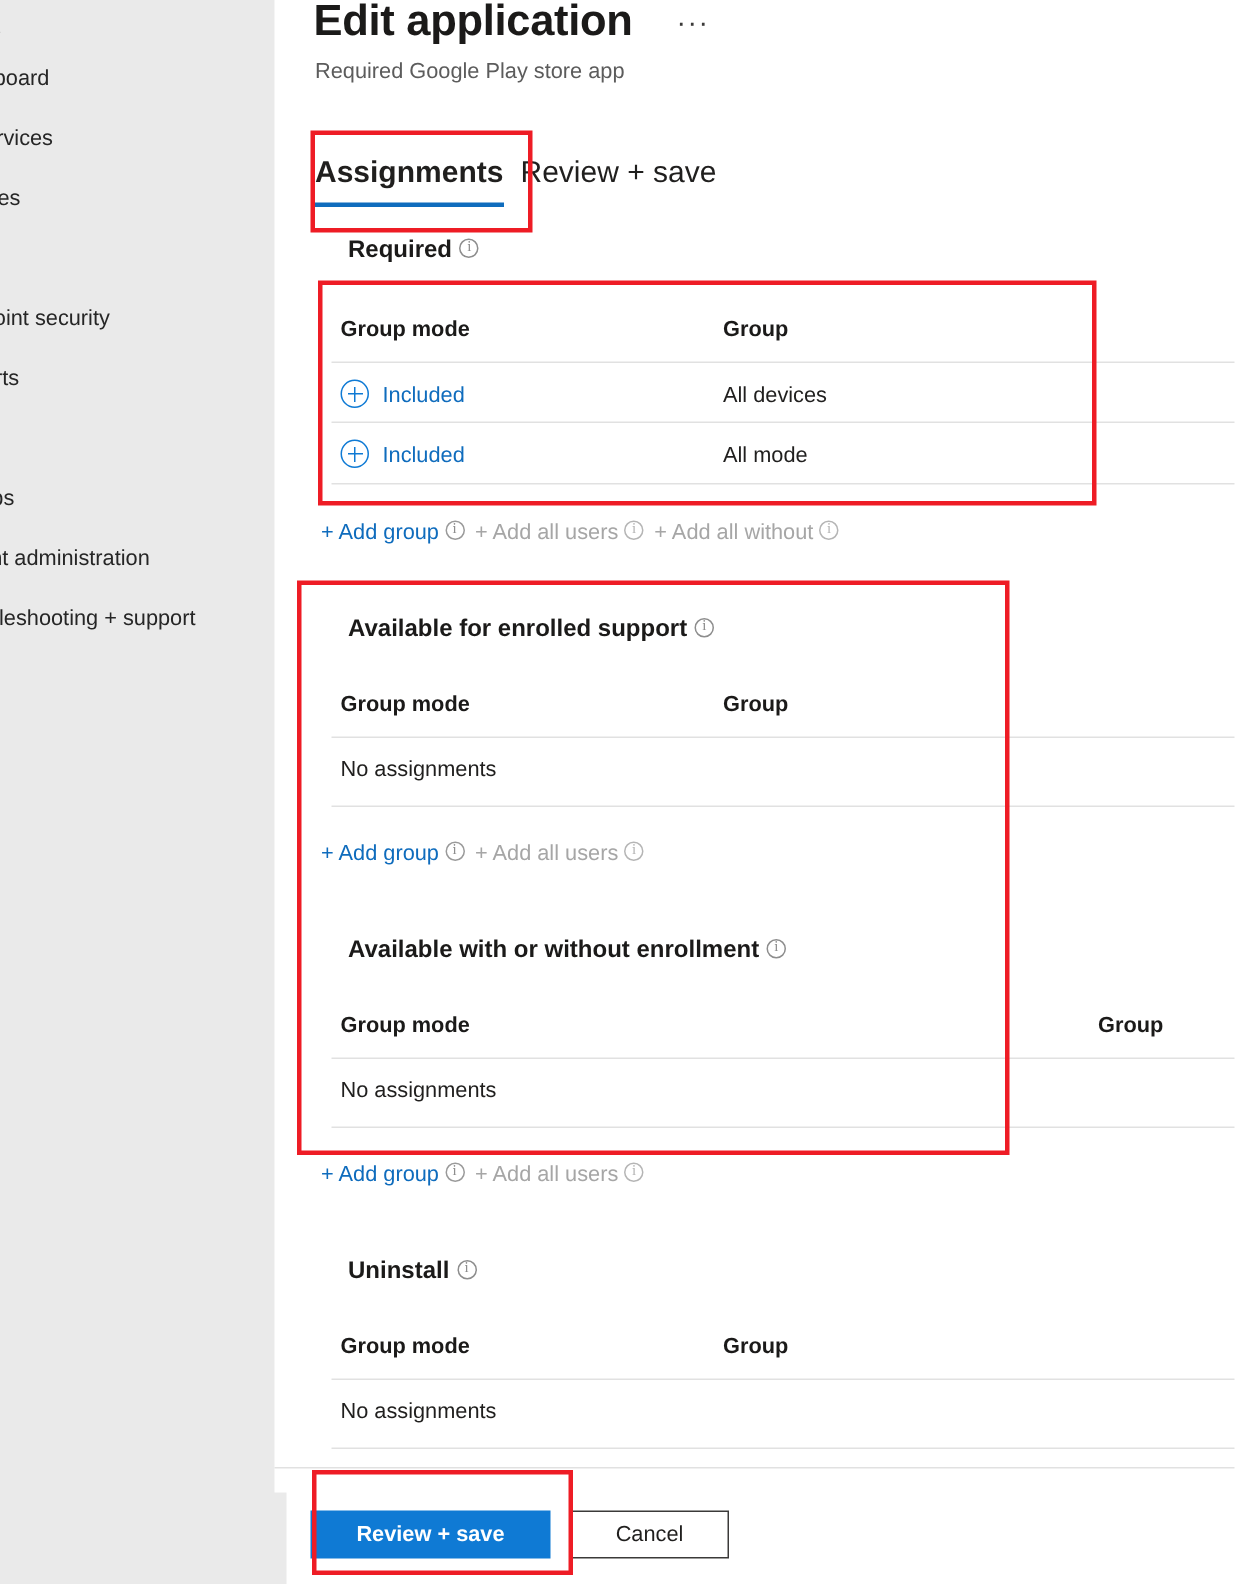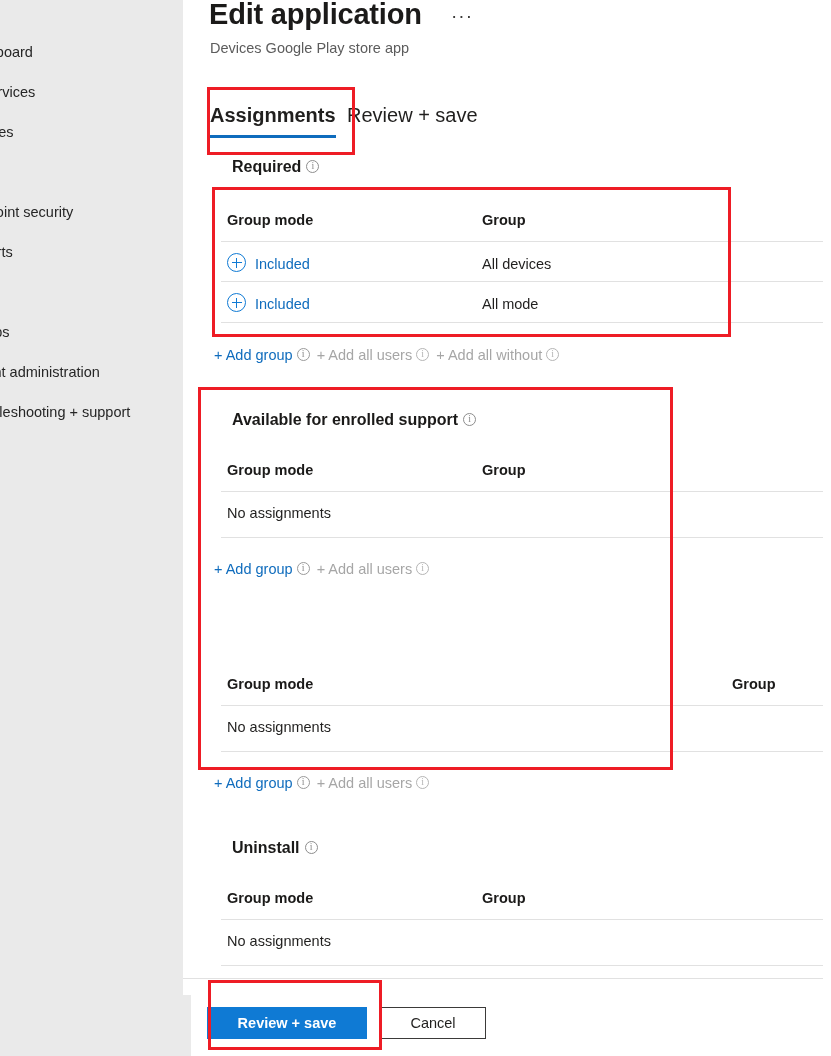--- a/index.html
+++ b/index.html
@@ -232,21 +232,21 @@
     <div class="side-item" style="top:241px">Reports</div>
     <div class="side-item" style="top:321px">Groups</div>
     <div class="side-item" style="top:361px">Tenant administration</div>
     <div class="side-item" style="top:401px">Troubleshooting + support</div>
   </div>
 
   <div class="content">
 
     <div class="page-title">Edit application</div>
     <div class="ellipsis-btn">···</div>
-    <div class="page-subtitle">Devices Google Play store app</div>
+    <div class="page-subtitle">Required Google Play store app</div>
 
     <div class="tabs">
       <div class="tab selected tab-assignments">
         <span>Assignments</span>
         <span class="underline"></span>
       </div>
       <div class="tab tab-review">
         <span>Review + save</span>
       </div>
     </div>
@@ -292,20 +292,23 @@
       <div class="hline" style="left:38px; width:602px; top:29px;"></div>
       <div class="cell" style="left:44px; top:43px;">No assignments</div>
       <div class="hline" style="left:38px; width:602px; top:75px;"></div>
     </div>
 
     <div class="addrow" style="left:31px; top:561px;">
       <span class="a-link">+ Add group</span><i class="info-ico"></i>
       <span class="a-dis">+ Add all users</span><i class="info-ico" style="border-color:#b5b5b5"></i>
     </div>
 
+    <div class="section-head" style="left:49px; top:625px;">
+      <span>Available with or without enrollment</span><i class="info-ico"></i>
+    </div>
 
     <div class="tbl" style="left:0; top:676px; width:640px;">
       <div class="hdr col-mode">Group mode</div>
       <div class="hdr" style="left:549px;">Group</div>
       <div class="hline" style="left:38px; width:602px; top:29px;"></div>
       <div class="cell" style="left:44px; top:43px;">No assignments</div>
       <div class="hline" style="left:38px; width:602px; top:75px;"></div>
     </div>
 
     <div class="addrow" style="left:31px; top:775px;">

